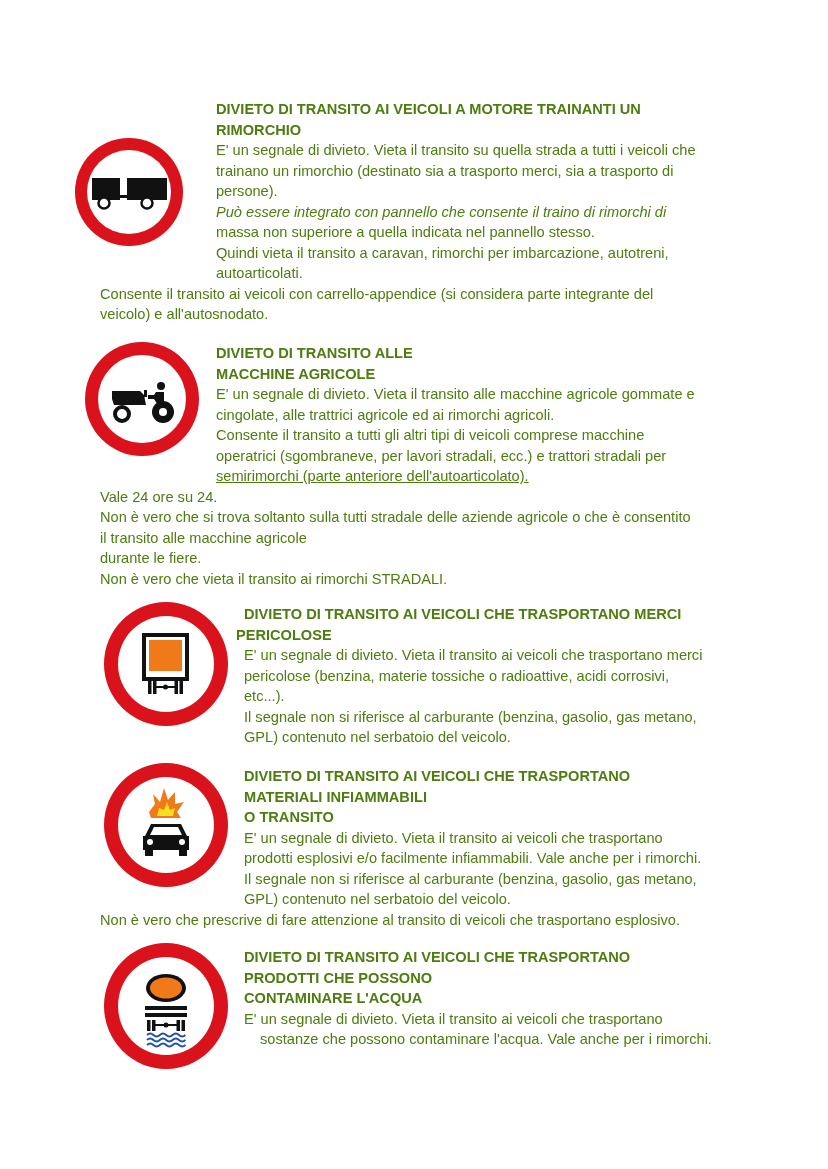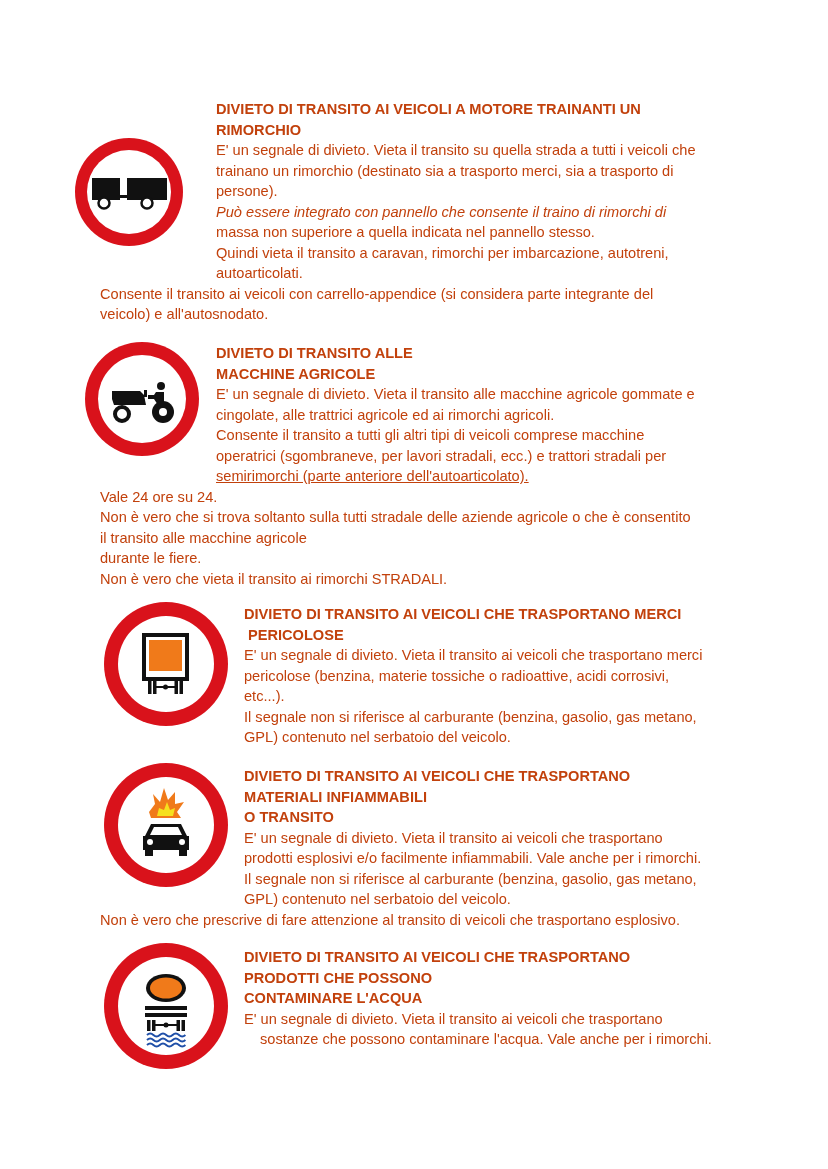--- a/index.html
+++ b/index.html
@@ -1,18 +1,18 @@
 <!DOCTYPE html>
 <html><head>
 <meta charset="utf-8">
 <style>
   html, body { margin:0; padding:0; background:#ffffff; }
   body { width:828px; height:1169px; position:relative; overflow:hidden;
          font-family:"Liberation Sans", sans-serif; color:#111; }
-  .line { position:absolute; font-size:14.6px; line-height:20.5px; white-space:nowrap; color:#c2410c; }
+  .line { position:absolute; font-size:14.6px; line-height:20.5px; white-space:nowrap; color:#4d7c0f; }
   .title { font-weight:bold; }
   .sign { position:absolute; }
   .sign svg { display:block; }
 </style>
 </head>
 <body>
 
 <div class="sign" style="left:74px;top:137px;">
   <svg width="110" height="110" viewBox="0 0 110 110">
     <circle cx="55" cy="55" r="54" fill="#d9121b"></circle>
@@ -76,21 +76,21 @@
     <rect x="45" y="80" width="3.5" height="13" fill="#111"></rect>
     <rect x="50" y="80" width="3.5" height="13" fill="#111"></rect>
     <rect x="71.5" y="80" width="3.5" height="13" fill="#111"></rect>
     <rect x="76.5" y="80" width="3.5" height="13" fill="#111"></rect>
     <rect x="53" y="85" width="19" height="2" fill="#111"></rect>
     <circle cx="62.5" cy="86" r="2.5" fill="#111"></circle>
   </svg>
 </div>
 
 <div class="line title" style="left:244px;top:604px;">DIVIETO DI TRANSITO AI VEICOLI CHE TRASPORTANO MERCI</div>
-<div class="line title" style="left:248px;top:624.5px;">PERICOLOSE</div>
+<div class="line title" style="left:236px;top:624.5px;">PERICOLOSE</div>
 <div class="line" style="left:244px;top:645px;">E' un segnale di divieto. Vieta il transito ai veicoli che trasportano merci</div>
 <div class="line" style="left:244px;top:665.5px;">pericolose (benzina, materie tossiche o radioattive, acidi corrosivi,</div>
 <div class="line" style="left:244px;top:686px;text-align:center;">etc...).</div>
 <div class="line" style="left:244px;top:706.5px;">Il segnale non si riferisce al carburante (benzina, gasolio, gas metano,</div>
 <div class="line" style="left:244px;top:727px;">GPL) contenuto nel serbatoio del veicolo.</div>
 
 <div class="sign" style="left:103px;top:762px;">
   <svg width="126" height="126" viewBox="0 0 126 126">
     <circle cx="63" cy="63" r="62" fill="#d9121b"></circle>
     <circle cx="63" cy="63" r="48" fill="#fff"></circle>

